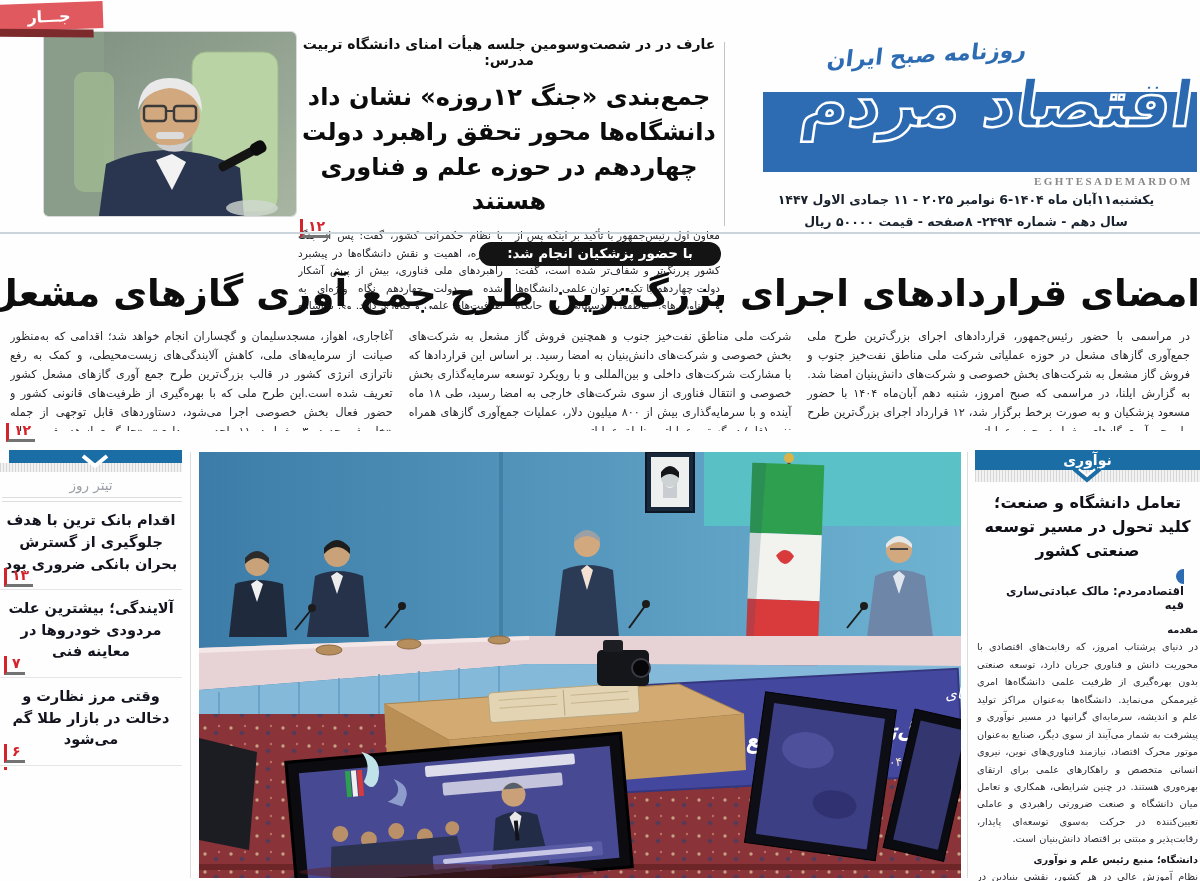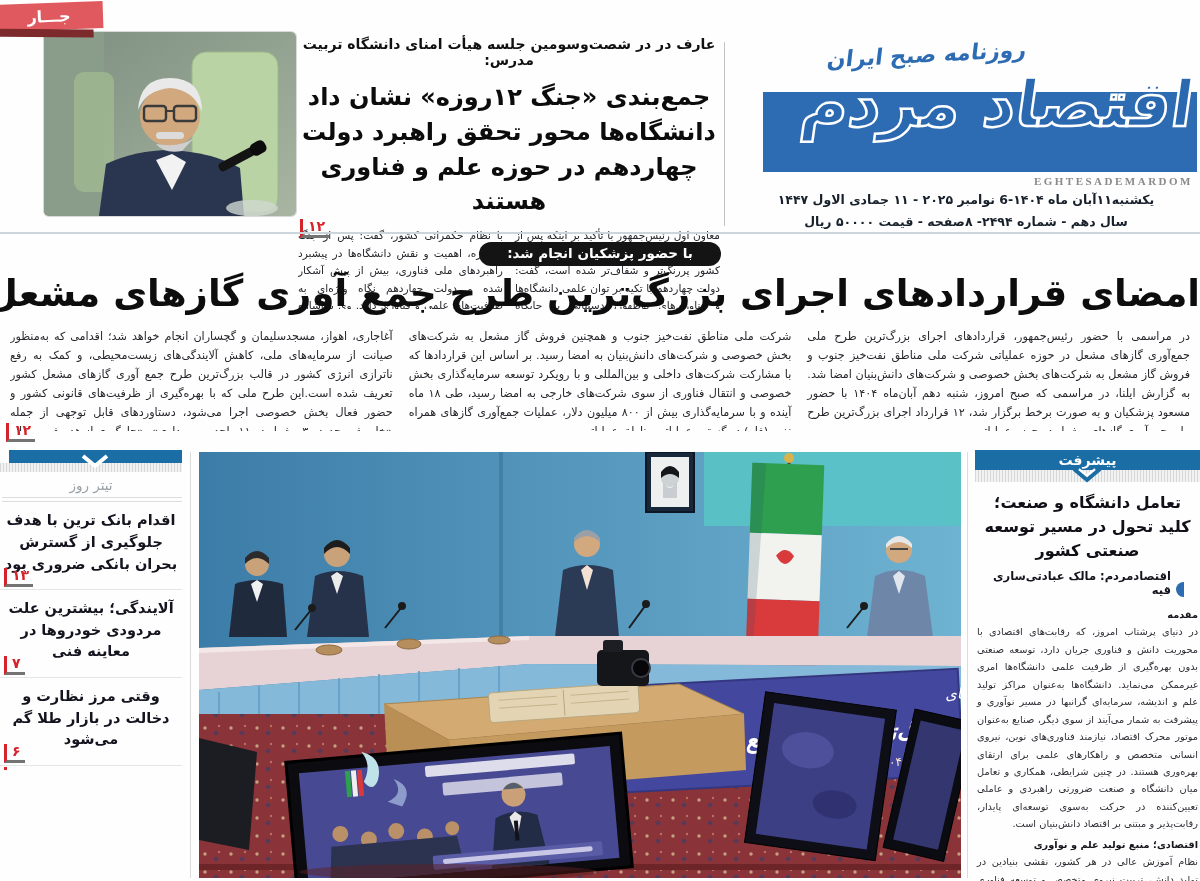--- a/index.html
+++ b/index.html
@@ -63,22 +63,22 @@
   .titr-item .bwrap{text-align:left;margin-top:-10px;}
   
   .yad{position:absolute;left:975px;top:450px;width:225px;height:431px;overflow:hidden;}
   .yad-bar{height:20px;background:#1b6da6;color:#fff;text-align:center;font-size:14px;
            font-weight:bold;line-height:20px;}
   .yad-hatch{position:relative;height:12px;
       background:repeating-linear-gradient(90deg,#d7d7d7 0 1px,#f2f2f2 1px 3px);}
   .yad-chev{position:absolute;left:95px;top:-3px;}
   .yad-headline{margin:9px 4px 4px;text-align:center;font-size:16px;font-weight:bold;
                 color:#101018;line-height:1.5;}
-  .yad-byline{display:flex;align-items:flex-end;justify-content:flex-start;gap:5px;
-              padding:2px 16px 6px;font-size:11.5px;font-weight:bold;color:#14141f;}
+  .yad-byline{display:flex;align-items:flex-start;justify-content:flex-start;
+              padding:2px 16px 6px;font-size:11.5px;font-weight:bold;color:#14141f;flex-direction:column;}
   .by-icon{width:8px;height:15px;background:#2d6cb2;border-radius:8px 0 0 8px;flex:0 0 auto;}
   .yad-body{font-size:9.8px;line-height:1.78;text-align:justify;color:#2b2b33;padding:0 2px;}
   .yad-sub{font-weight:bold;color:#15151c;margin:3px 0 0;}
   .yad-p{margin:0 0 2px;}
 </style>
 </head>
 <body>
 
 <div class="page">
 
@@ -359,34 +359,34 @@
         <rect x="230" y="398" width="170" height="14" rx="2" fill="#5a5da6"></rect>
         <rect x="240" y="402" width="150" height="5" rx="2" fill="#c9c7e6"></rect>
       </g>
 
       <polygon points="0,286 58,300 50,398 0,388" fill="#1c1d22"></polygon>
       <ellipse cx="250" cy="420" rx="150" ry="8" fill="#5e1f22" opacity="0.5"></ellipse>
     </svg>
   </figure>
 
   <aside class="yad">
-    <div class="yad-bar">پیشرفت</div>
+    <div class="yad-bar">نوآوری</div>
     <div class="yad-hatch">
       <svg class="yad-chev" width="34" height="18" viewBox="0 0 34 18">
         <polyline points="4,2 17,13 30,2" fill="none" stroke="#1b6da6" stroke-width="4"></polyline>
         <polyline points="9,2 17,8.5 25,2" fill="none" stroke="#ffffff" stroke-width="2"></polyline>
       </svg>
     </div>
     <h2 class="yad-headline">تعامل دانشگاه و صنعت؛ کلید تحول در مسیر توسعه صنعتی کشور</h2>
     <div class="yad-byline">
       <span class="by-icon"></span>
       <span>اقتصادمردم: مالک عبادتی‌ساری قیه</span>
     </div>
     <div class="yad-body">
       <div class="yad-sub">مقدمه</div>
       <p class="yad-p">در دنیای پرشتاب امروز، که رقابت‌های اقتصادی با محوریت دانش و فناوری جریان دارد، توسعه صنعتی بدون بهره‌گیری از ظرفیت علمی دانشگاه‌ها امری غیرممکن می‌نماید. دانشگاه‌ها به‌عنوان مراکز تولید علم و اندیشه، سرمایه‌ای گرانبها در مسیر نوآوری و پیشرفت به شمار می‌آیند از سوی دیگر، صنایع به‌عنوان موتور محرک اقتصاد، نیازمند فناوری‌های نوین، نیروی انسانی متخصص و راهکارهای علمی برای ارتقای بهره‌وری هستند. در چنین شرایطی، همکاری و تعامل میان دانشگاه و صنعت ضرورتی راهبردی و عاملی تعیین‌کننده در حرکت به‌سوی توسعه‌ای پایدار، رقابت‌پذیر و مبتنی بر اقتصاد دانش‌بنیان است.</p>
-      <div class="yad-sub">اقتصادی؛ منبع تولید علم و نوآوری</div>
+      <div class="yad-sub">دانشگاه؛ منبع رئیس علم و نوآوری</div>
       <p class="yad-p">نظام آموزش عالی در هر کشور، نقشی بنیادین در تولید دانش، تربیت نیروی متخصص و توسعه فناوری ایفا می‌کند. دانشگاه‌ها با دارا بودن زیرساخت‌های تحقیقاتی، استادان صاحب‌نظر، و دانشجویان مستعد، بستر مناسبی برای پژوهش‌های بنیادی، کاربردی و توسعه‌ای فراهم می‌سازند. با این‌حال، اگر نتایج این پژوهش‌ها وارد چرخه تولید و صنعت نشوند، ارزش عملی آن‌ها کاهش می‌یابد و از سویی دیگر، دانشگاه‌ها نیز از درک نیازهای واقعی جامعه فاصله می‌گیرند.</p>
 
     </div>
   </aside>
 
 </div>
 
 </body></html>

